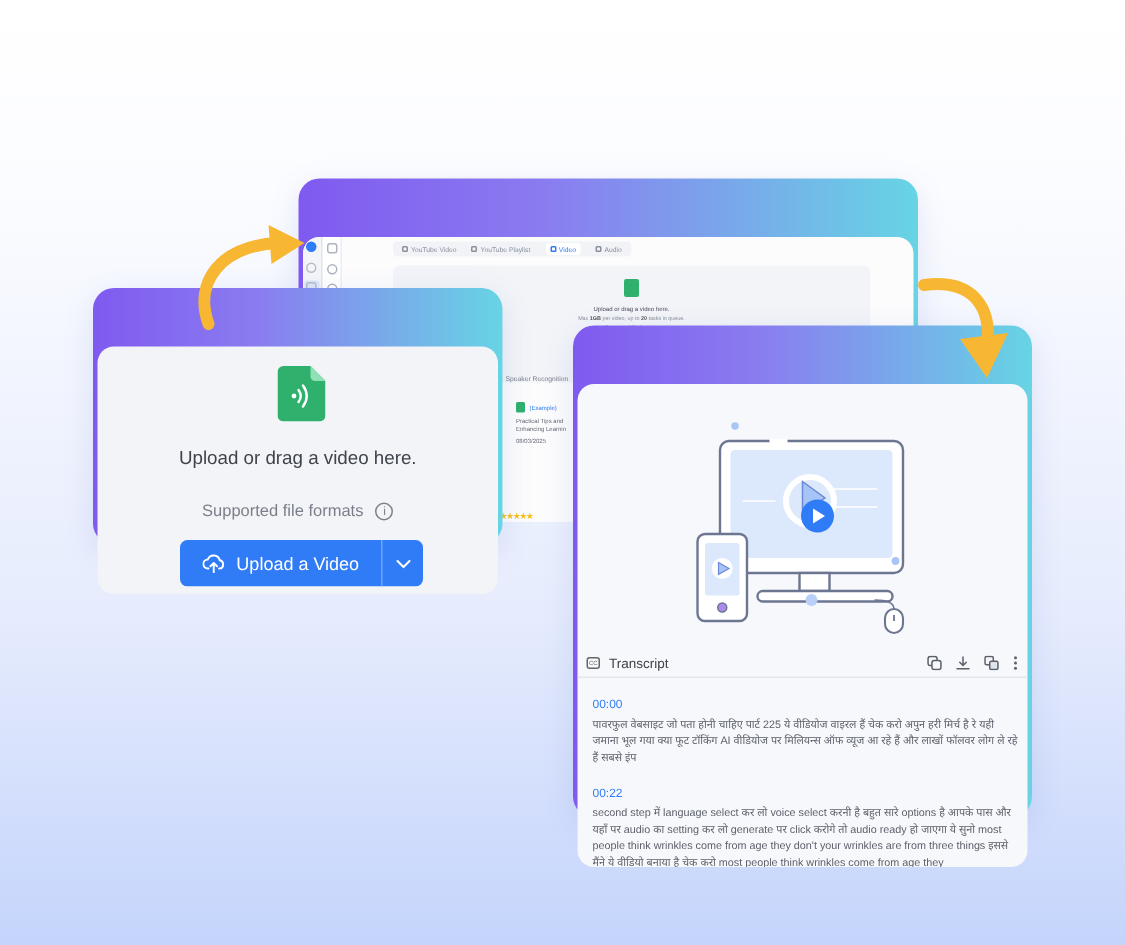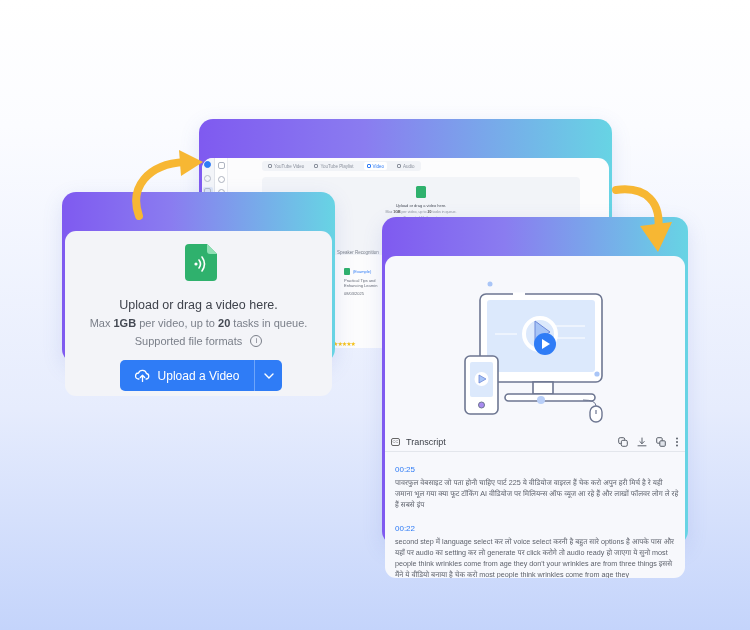--- a/index.html
+++ b/index.html
@@ -150,21 +150,20 @@
 <div class="gb" id="left">
   <div class="inner">
     <svg class="big-file" viewBox="0 0 32 37">
       <path d="M4 0 H22 L32 10 V33 A4 4 0 0 1 28 37 H4 A4 4 0 0 1 0 33 V4 A4 4 0 0 1 4 0 Z" fill="#2fb16d"></path>
       <path d="M22 0 L32 10 H25 A3 3 0 0 1 22 7 Z" fill="#8fe0b4"></path>
       <circle cx="11" cy="20" r="1.6" fill="#fff"></circle>
       <path d="M14 16 Q17 20 14 24" stroke="#fff" stroke-width="1.6" fill="none" stroke-linecap="round"></path>
       <path d="M17 13 Q22 20 17 27" stroke="#fff" stroke-width="1.6" fill="none" stroke-linecap="round"></path>
     </svg>
     <div class="up-t1">Upload or drag a video here.</div>
-    <div class="up-t2"><span>Max </span><b>1GB</b><span> per video, up to </span><b>20</b><span> tasks in queue.</span></div>
     <div class="up-t3">
       <span>Supported file formats</span>
       <span class="info-ic">i</span>
     </div>
     <div class="upload-btn">
       <div class="main">
         <svg width="15" height="13" viewBox="0 0 15 13">
           <path d="M4 10 H3.5 A3 3 0 0 1 3.5 4 A4.2 4.2 0 0 1 11.5 4.5 A2.8 2.8 0 0 1 11.5 10 H11" fill="none" stroke="#fff" stroke-width="1.3" stroke-linecap="round"></path>
           <path d="M7.5 12.5 V6.5 M5.3 8.5 L7.5 6.3 L9.7 8.5" fill="none" stroke="#fff" stroke-width="1.3" stroke-linecap="round" stroke-linejoin="round"></path>
         </svg>
@@ -224,21 +223,21 @@
           </svg>
         <svg width="4" height="10" viewBox="0 0 4 10">
             <circle cx="2" cy="1.5" r="1" fill="#5b606a"></circle>
             <circle cx="2" cy="5" r="1" fill="#5b606a"></circle>
             <circle cx="2" cy="8.5" r="1" fill="#5b606a"></circle>
           </svg>
       </div>
     </div>
 
     <div class="seg" style="top:209px">
-      <div class="ts">00:25</div>
+      <div class="ts">00:00</div>
       <div class="seg-text">पावरफुल वेबसाइट जो पता होनी चाहिए पार्ट 225 ये वीडियोज वाइरल हैं चेक करो अपुन हरी मिर्च है रे यही जमाना भूल गया क्या फूट टॉकिंग AI वीडियोज पर मिलियन्स ऑफ व्यूज आ रहे हैं और लाखों फॉलवर लोग ले रहे हैं सबसे इंप</div>
     </div>
     <div class="seg" style="top:268px">
       <div class="ts">00:22</div>
       <div class="seg-text">second step में language select कर लो voice select करनी है बहुत सारे options है आपके पास और यहाँ पर audio का setting कर लो generate पर click करोगे तो audio ready हो जाएगा ये सुनो most people think wrinkles come from age they don't your wrinkles are from three things इससे मैंने ये वीडियो बनाया है चेक करो most people think wrinkles come from age they</div>
     </div>
   </div>
 </div>
 
 <svg class="arrow" style="left:125px;top:148px" width="90" height="72" viewBox="0 0 90 72">

